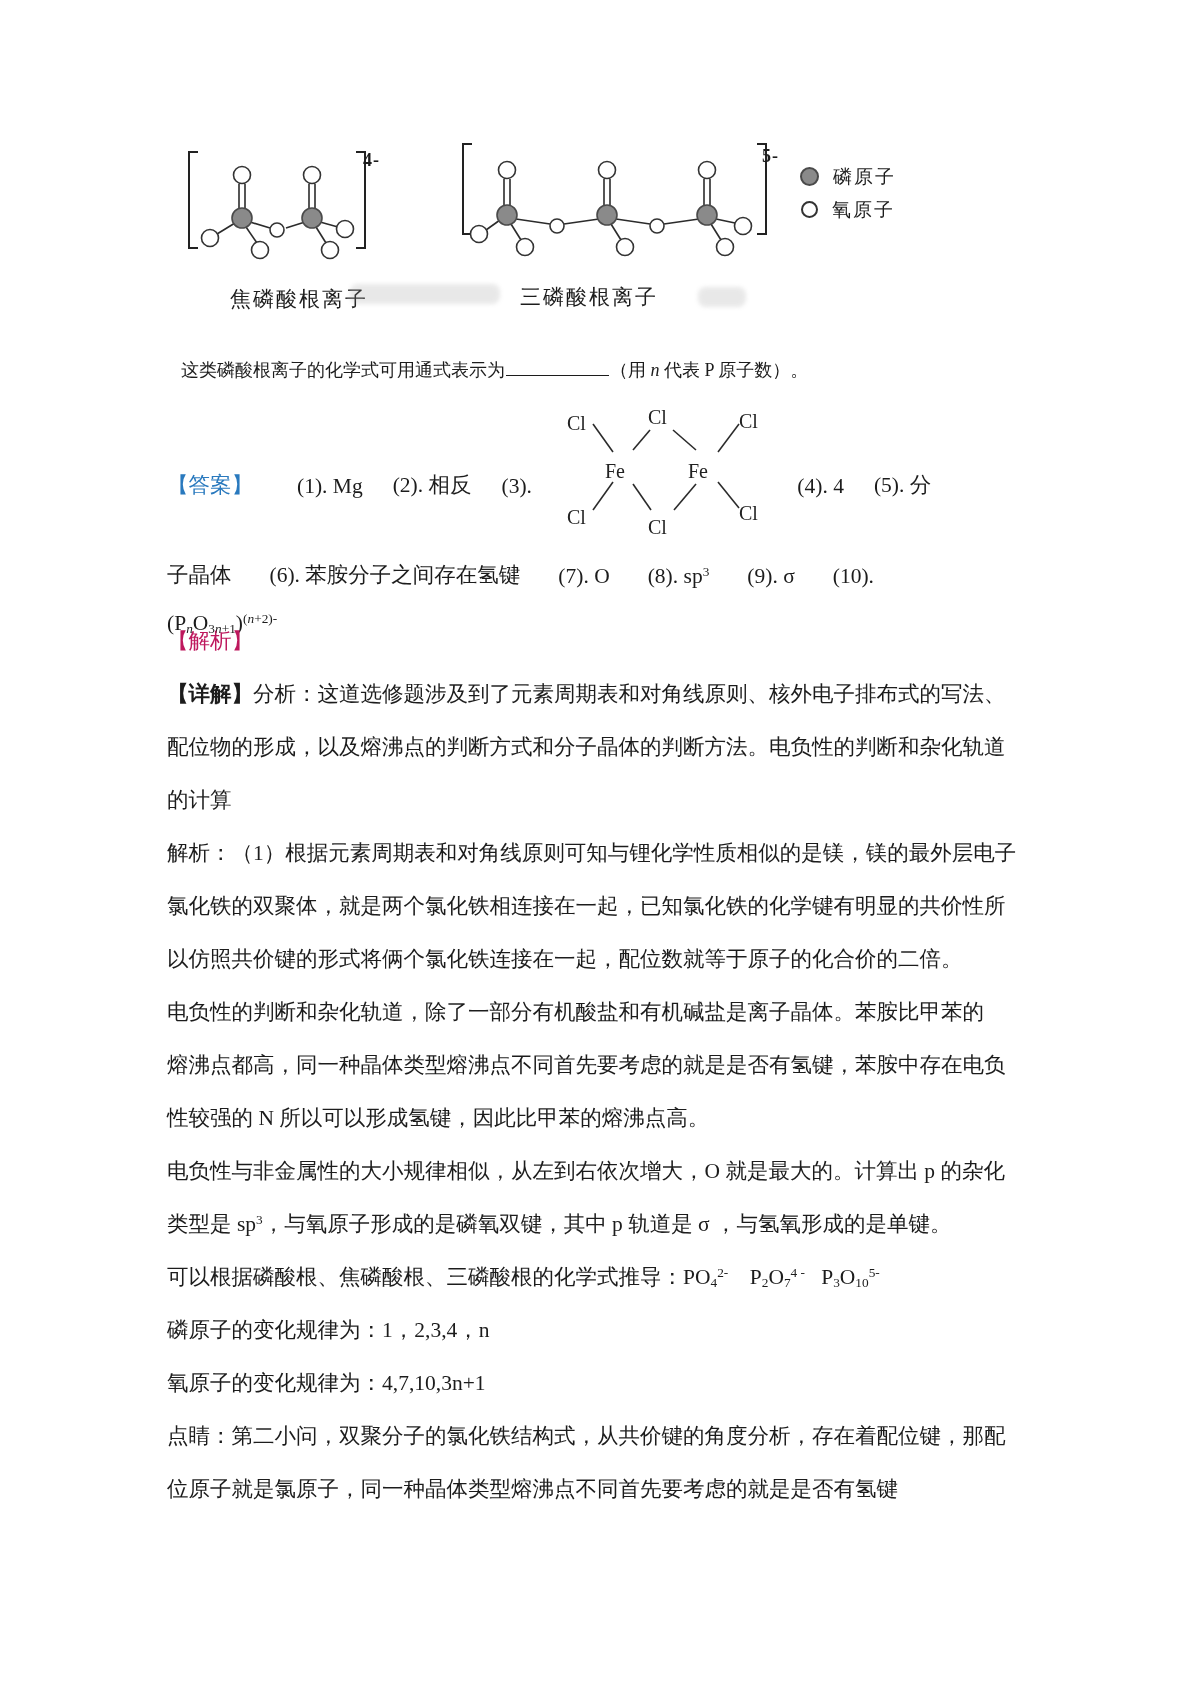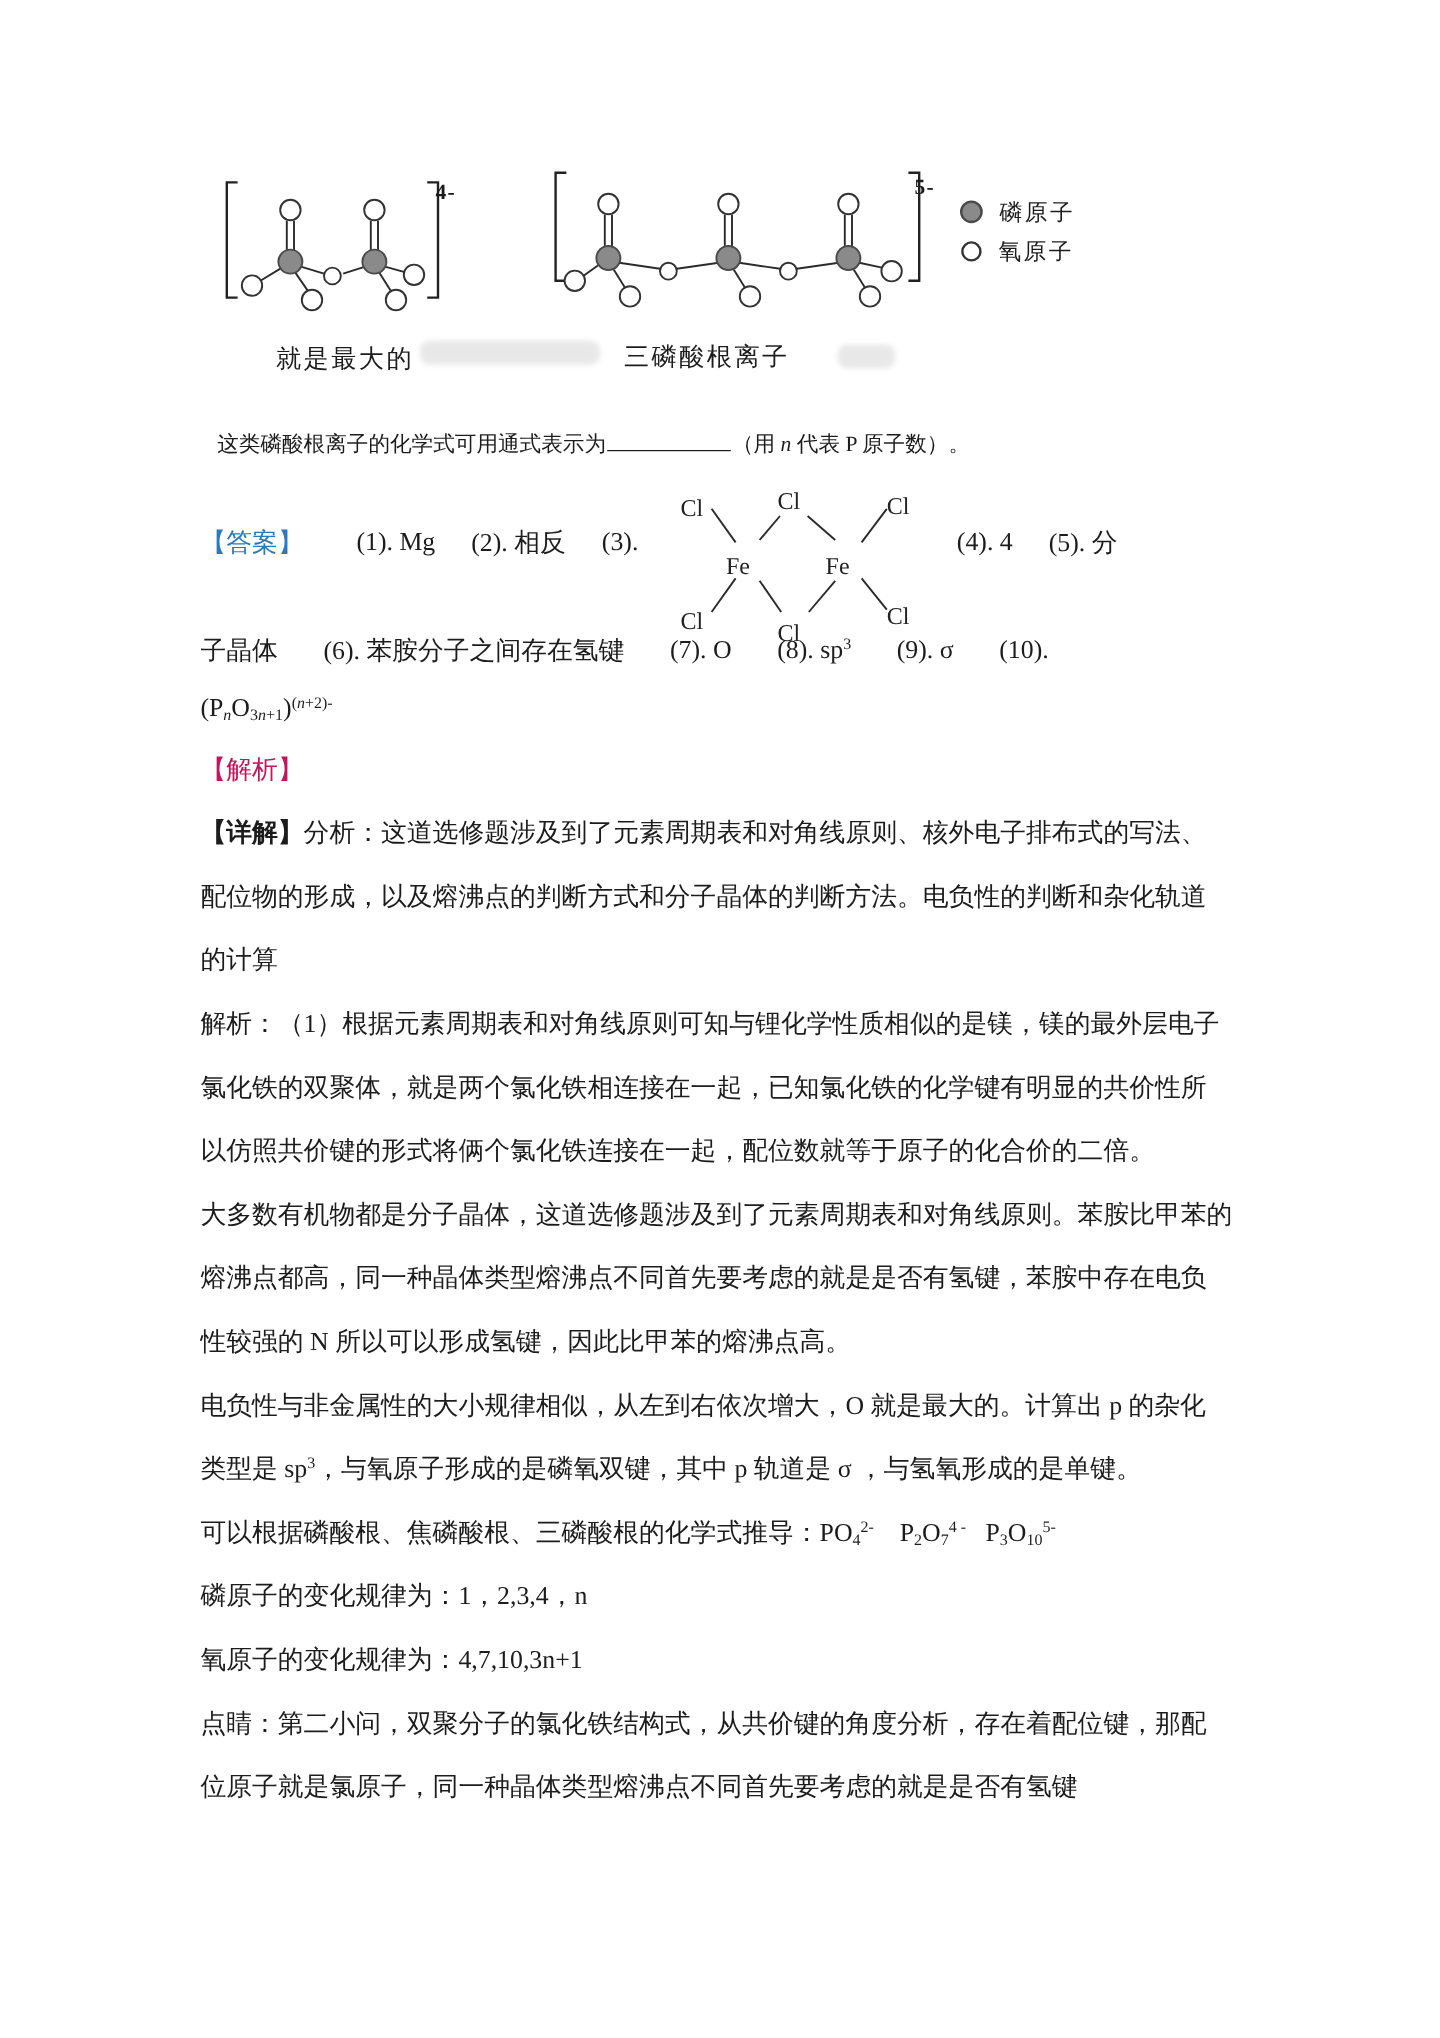--- a/index.html
+++ b/index.html
@@ -22,22 +22,22 @@
   .dot-o{width:13px;height:13px;background:#fff;border:2px solid #333;}
   .legend-row span.lg-label{font-size:19px;letter-spacing:2px;}
   .smudge{position:absolute;background:#9a9a9a;opacity:0.22;filter:blur(2px);border-radius:8px;}
 
   
   .question{position:absolute;left:181px;top:357px;font-size:18px;white-space:pre;}
   .blank{display:inline-block;width:103px;border-bottom:1.6px solid #1c1c1c;height:1em;
          vertical-align:baseline;margin:0 1px;}
 
   
-  .ans-row{position:absolute;left:167px;display:flex;align-items:center;gap:30px;
-           font-size:21.5px;white-space:pre;}
+  .ans-row{position:absolute;left:167px;display:flex;align-items:flex-end;gap:30px;
+           font-size:21.5px;white-space:pre;margin-top:33px;}
   .ans-row1{top:437px;}
   .ans-row2{top:527px;gap:38px;}
   .ans-row3{top:578px;display:block;font-size:21.5px;}
   .ans-header{color:#2979be;margin-right:14px;}
   .fe-spacer{display:inline-block;width:200px;}
   .fe-svg{position:absolute;left:553px;top:388px;}
   .fe-text{font-size:20px;fill:#222;font-family:"Liberation Serif","DejaVu Serif",serif;}
 
   
   .body-text{position:absolute;left:167px;top:626px;width:920px;font-size:21.5px;}
@@ -128,21 +128,21 @@
         <circle class="o-atom" cx="291" cy="96" r="8.5"></circle>
       </g>
       <g>
         <circle class="p-atom" cx="55" cy="85" r="10"></circle>
         <circle class="p-atom" cx="155" cy="85" r="10"></circle>
         <circle class="p-atom" cx="255" cy="85" r="10"></circle>
       </g>
     </svg>
     <span class="charge" style="left:762px;top:146px;">5-</span>
 
-    <div class="mol-label" style="left:230px;top:285px;">就是最大的</div>
+    <div class="mol-label" style="left:230px;top:285px;">焦磷酸根离子</div>
     <div class="mol-label" style="left:520px;top:283px;">三磷酸根离子</div>
 
     <div class="legend">
       <div class="legend-row">
         <span class="dot dot-p"></span>
         <span class="lg-label">磷原子</span>
       </div>
       <div class="legend-row">
         <span class="dot dot-o"></span>
         <span class="lg-label">氧原子</span>
@@ -190,21 +190,21 @@
   <div class="ans-row ans-row3"><span>(P</span><sub class="it">n</sub><span>O</span><sub>3</sub><sub class="it">n</sub><sub>+1</sub><span>)</span><sup>(</sup><sup class="it">n</sup><sup>+2)-</sup></div>
 
   <div class="body-text">
       <div class="bline blue"><span>【解析】</span></div>
       <div class="bline"><span class="bold">【详解】</span><span>分析：这道选修题涉及到了元素周期表和对角线原则、核外电子排布式的写法、</span></div>
       <div class="bline"><span>配位物的形成，以及熔沸点的判断方式和分子晶体的判断方法。电负性的判断和杂化轨道</span></div>
       <div class="bline"><span>的计算</span></div>
       <div class="bline"><span>解析：（1）根据元素周期表和对角线原则可知与锂化学性质相似的是镁，镁的最外层电子</span></div>
       <div class="bline"><span>氯化铁的双聚体，就是两个氯化铁相连接在一起，已知氯化铁的化学键有明显的共价性所</span></div>
       <div class="bline"><span>以仿照共价键的形式将俩个氯化铁连接在一起，配位数就等于原子的化合价的二倍。</span></div>
-      <div class="bline"><span>大多数有机物都是分子晶体，这道选修题涉及到了元素周期表和对角线原则。苯胺比甲苯的</span></div>
+      <div class="bline"><span>电负性的判断和杂化轨道，除了一部分有机酸盐和有机碱盐是离子晶体。苯胺比甲苯的</span></div>
       <div class="bline"><span>熔沸点都高，同一种晶体类型熔沸点不同首先要考虑的就是是否有氢键，苯胺中存在电负</span></div>
       <div class="bline"><span>性较强的 N 所以可以形成氢键，因此比甲苯的熔沸点高。</span></div>
       <div class="bline"><span>电负性与非金属性的大小规律相似，从左到右依次增大，O 就是最大的。计算出 p 的杂化</span></div>
       <div class="bline"><span>类型是 sp</span><sup>3</sup><span>，与氧原子形成的是磷氧双键，其中 p 轨道是 σ ，与氢氧形成的是单键。</span></div>
       <div class="bline"><span>可以根据磷酸根、焦磷酸根、三磷酸根的化学式推导：PO</span><sub>4</sub><sup>2-</sup><span>    P</span><sub>2</sub><span>O</span><sub>7</sub><sup>4 -</sup><span>   P</span><sub>3</sub><span>O</span><sub>10</sub><sup>5-</sup></div>
       <div class="bline"><span>磷原子的变化规律为：1，2,3,4，n</span></div>
       <div class="bline"><span>氧原子的变化规律为：4,7,10,3n+1</span></div>
       <div class="bline"><span>点睛：第二小问，双聚分子的氯化铁结构式，从共价键的角度分析，存在着配位键，那配</span></div>
       <div class="bline"><span>位原子就是氯原子，同一种晶体类型熔沸点不同首先要考虑的就是是否有氢键</span></div>
     </div>

